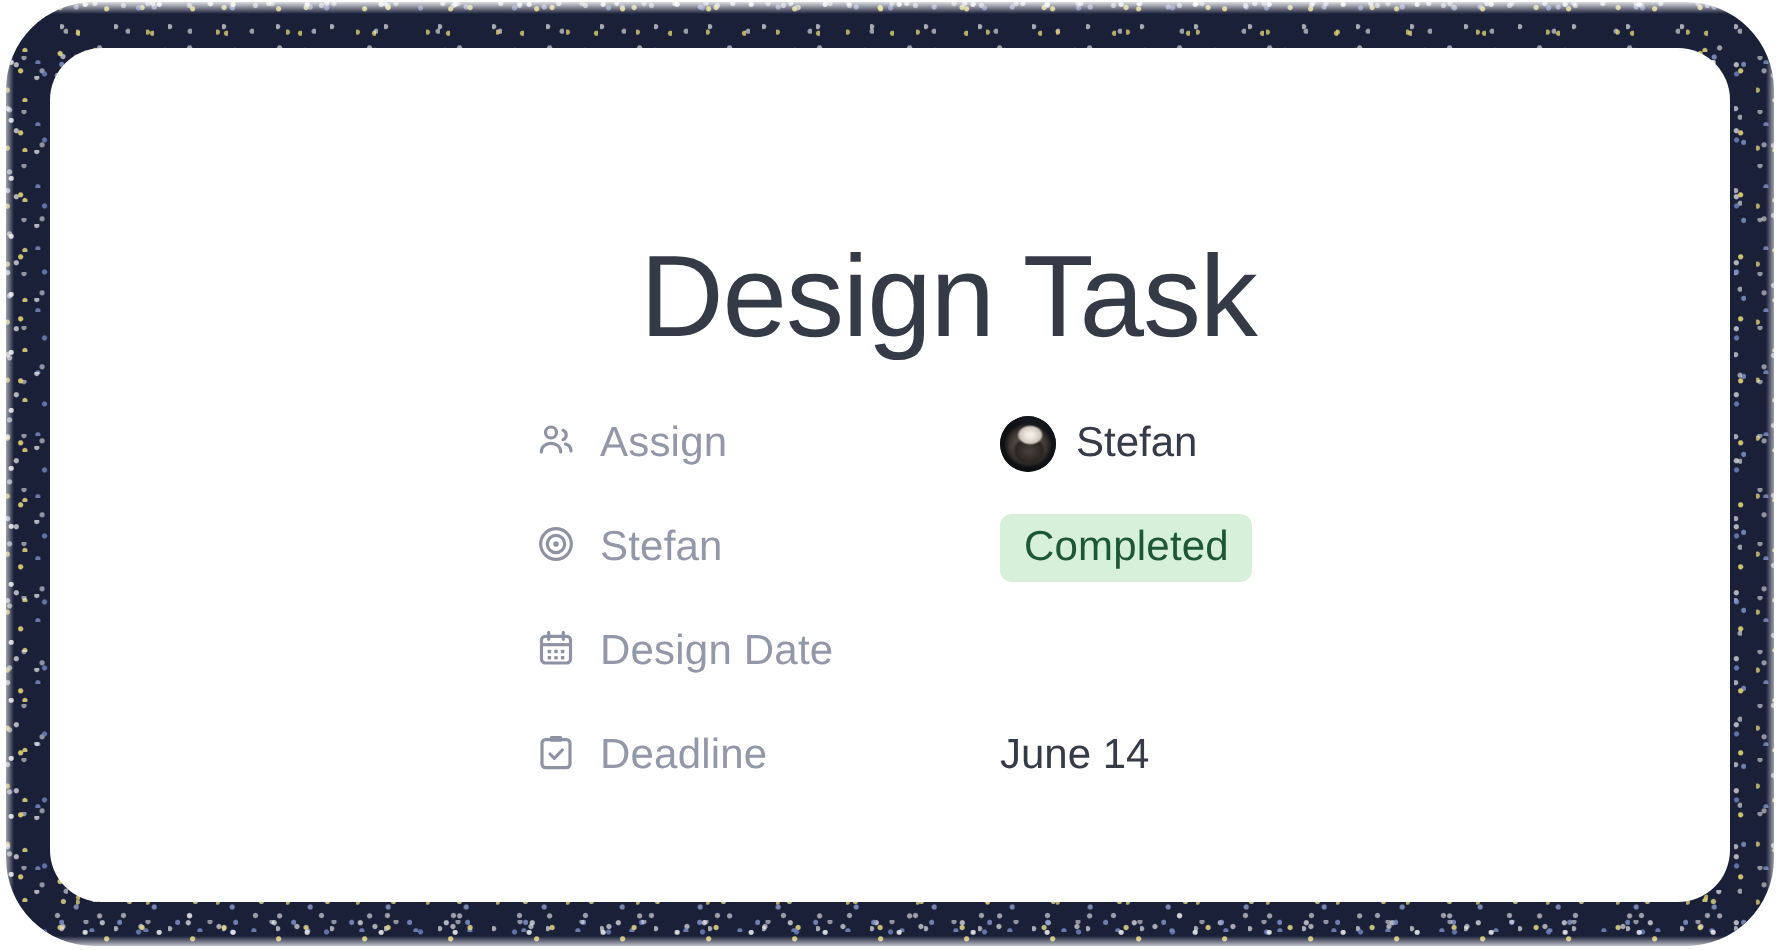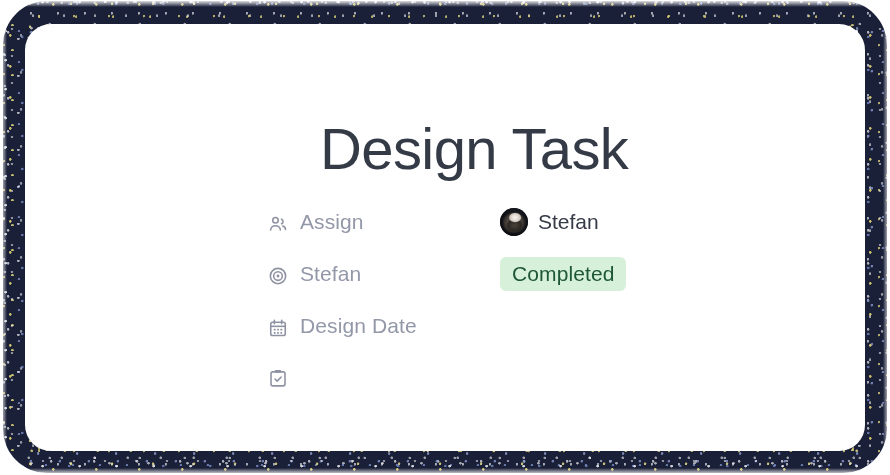--- a/index.html
+++ b/index.html
@@ -116,21 +116,21 @@
   }
 
   .field-row {
     display: flex;
     align-items: center;
     height: 52px;
   }
 
   .field-label {
     display: flex;
-    align-items: flex-end;
+    align-items: flex-start;
     width: 232px;
     flex: 0 0 232px;
   }
 
   .field-icon {
     width: 20px;
     height: 20px;
     flex: 0 0 20px;
     margin-right: 12px;
     display: block;
@@ -274,18 +274,20 @@
 
       <div class="field-row">
         <div class="field-label">
           <span class="field-icon">
             <svg viewBox="0 0 24 24" fill="none" stroke="currentColor" stroke-width="1.9" stroke-linecap="round" stroke-linejoin="round">
               <rect x="3.6" y="4.6" width="16.8" height="16.8" rx="2.2"></rect>
               <rect x="8.2" y="2.4" width="7.6" height="3.4" rx="1" fill="currentColor" stroke="none"></rect>
               <path d="M8.4 13.2l2.6 2.6 4.8-5"></path>
             </svg>
           </span>
-        </div>
+          <span class="field-label-text">Deadline</span>
+        </div>
+        <div class="field-value">June 14</div>
       </div>
 
     </div>
   </div>
 </div>
 
 </body></html>

